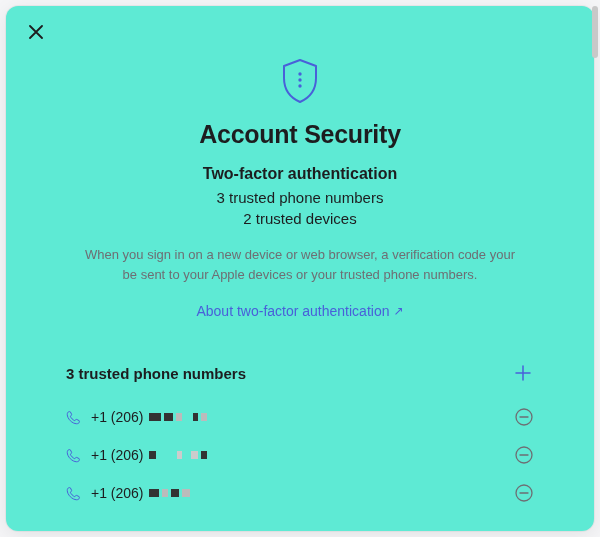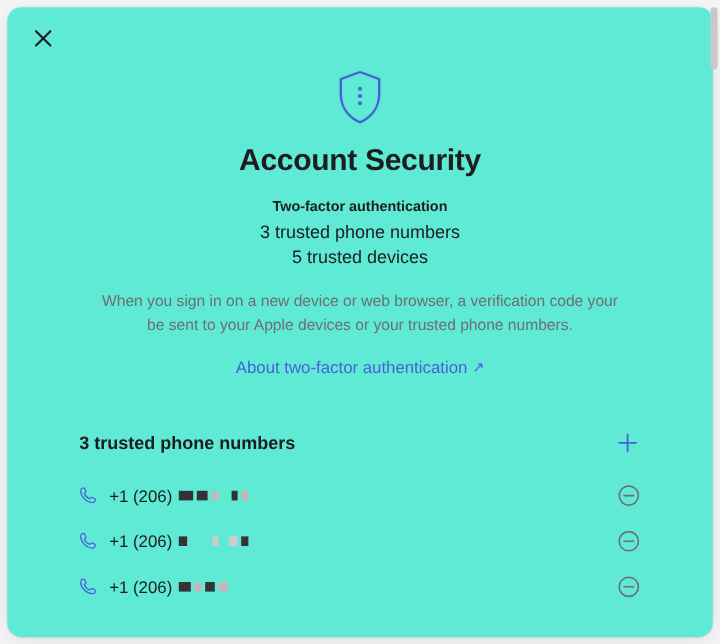--- a/index.html
+++ b/index.html
@@ -59,21 +59,21 @@
       margin-bottom: 16px;
     }
     .page-title {
       font-size: 25px;
       font-weight: 600;
       color: #1d1d1f;
       margin-bottom: 16px;
       letter-spacing: -0.01em;
     }
     .subtitle {
-      font-size: 12px;
+      font-size: 16px;
       font-weight: 600;
       color: #1d1d1f;
       margin-bottom: 6px;
     }
     .summary-line {
       font-size: 15px;
       color: #1d1d1f;
       margin-bottom: 4px;
       font-weight: 400;
     }
@@ -128,21 +128,21 @@
       list-style: none;
     }
     .phone-item {
       display: flex;
       align-items: center;
       justify-content: space-between;
       padding: 9px 0;
     }
     .phone-left {
       display: flex;
-      align-items: flex-start;
+      align-items: center;
       gap: 10px;
     }
     .phone-icon {
       display: flex;
       align-items: center;
       color: #4960d9;
     }
     .phone-number {
       font-size: 14px;
       color: #1d1d1f;
@@ -186,21 +186,21 @@
       <svg width="40" height="46" viewBox="0 0 40 46" fill="none">
         <path d="M20 2 L36 8 V20 C36 32 29 40 20 44 C11 40 4 32 4 20 V8 L20 2 Z" stroke="#4960d9" stroke-width="2" fill="none" stroke-linejoin="round"></path>
         <circle cx="20" cy="16" r="1.7" fill="#4960d9"></circle>
         <circle cx="20" cy="22" r="1.7" fill="#4960d9"></circle>
         <circle cx="20" cy="28" r="1.7" fill="#4960d9"></circle>
       </svg>
     </div>
     <h1 class="page-title">Account Security</h1>
     <div class="subtitle">Two-factor authentication</div>
     <div class="summary-line">3 trusted phone numbers</div>
-    <div class="summary-line">5 trusted devices</div>
+    <div class="summary-line">2 trusted devices</div>
     <p class="description">When you sign in on a new device or web browser, a verification code your be sent to your Apple devices or your trusted phone numbers.</p>
     <a class="learn-more-link">
       <span>About two-factor authentication</span>
       <span class="external-arrow">↗</span>
     </a>
   </div>
 
   <div class="section">
     <div class="section-header">
       <div class="section-title">3 trusted phone numbers</div>

